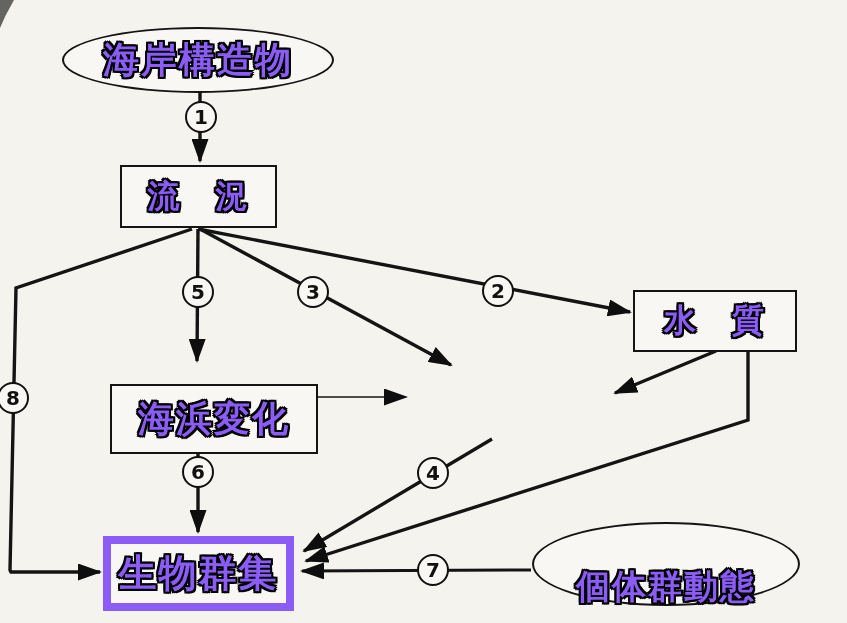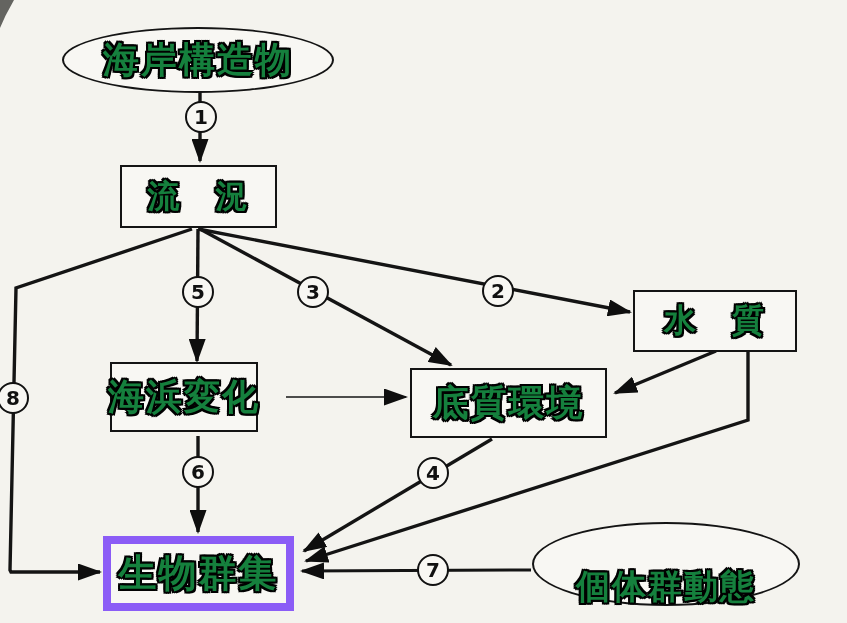--- a/index.html
+++ b/index.html
@@ -11,21 +11,21 @@
   .stage{position:absolute;left:0;top:0;width:847px;height:623px;}
   .edges{position:absolute;left:0;top:0;}
   .node{
     position:absolute;display:flex;align-items:center;justify-content:center;
     background:#f8f7f3;box-sizing:border-box;
   }
   .rect{border:2.5px solid #141414;}
   .rect-bold{border:8px solid #8b5cf6;}
   .ellipse{border:2.5px solid #141414;border-radius:50%;}
   .lbl{
-    font-weight:bold;color:#15803d;white-space:nowrap;letter-spacing:2px;
+    font-weight:bold;color:#8b5cf6;white-space:nowrap;letter-spacing:2px;
     text-shadow:
       -2px -2px 0 #000, 0 -2px 0 #000, 2px -2px 0 #000,
       -2px  0   0 #000,               2px  0   0 #000,
       -2px  2px 0 #000, 0  2px 0 #000, 2px  2px 0 #000;
     font-family: Liberation Mono, monospace;
   }
   .fs32{font-size:32px;} .fs34{font-size:34px;margin-top:46px;} .fs36{font-size:36px;} .fs38{font-size:38px;}
   .chip{
     position:absolute;width:32px;height:32px;border-radius:50%;
     background:#f8f7f3;border:2.5px solid #111;box-sizing:border-box;
@@ -78,27 +78,24 @@
   </div>
 
   <div class="node rect" style="left:120px;top:165px;width:157px;height:63px;">
     <span class="lbl fs32">流　況</span>
   </div>
 
   <div class="node rect" style="left:633px;top:290px;width:164px;height:62px;">
     <span class="lbl fs32">水　質</span>
   </div>
 
-  <div class="node rect" style="left:110px;top:362px;width:148px;height:70px;">
+  <div class="node rect" style="left:110px;top:384px;width:208px;height:70px;">
     <span class="lbl fs36">海浜変化</span>
   </div>
 
-  <div class="node rect" style="left:410px;top:368px;width:197px;height:70px;">
-    <span class="lbl fs36">底質環境</span>
-  </div>
 
   <div class="node rect-bold" style="left:103px;top:536px;width:191px;height:75px;">
     <span class="lbl fs38">生物群集</span>
   </div>
 
   <div class="node ellipse" style="left:532px;top:522px;width:268px;height:84px;">
     <span class="lbl fs34">個体群動態</span>
   </div>
 
   <div class="chip" style="left:185px;top:101px;">1</div>

